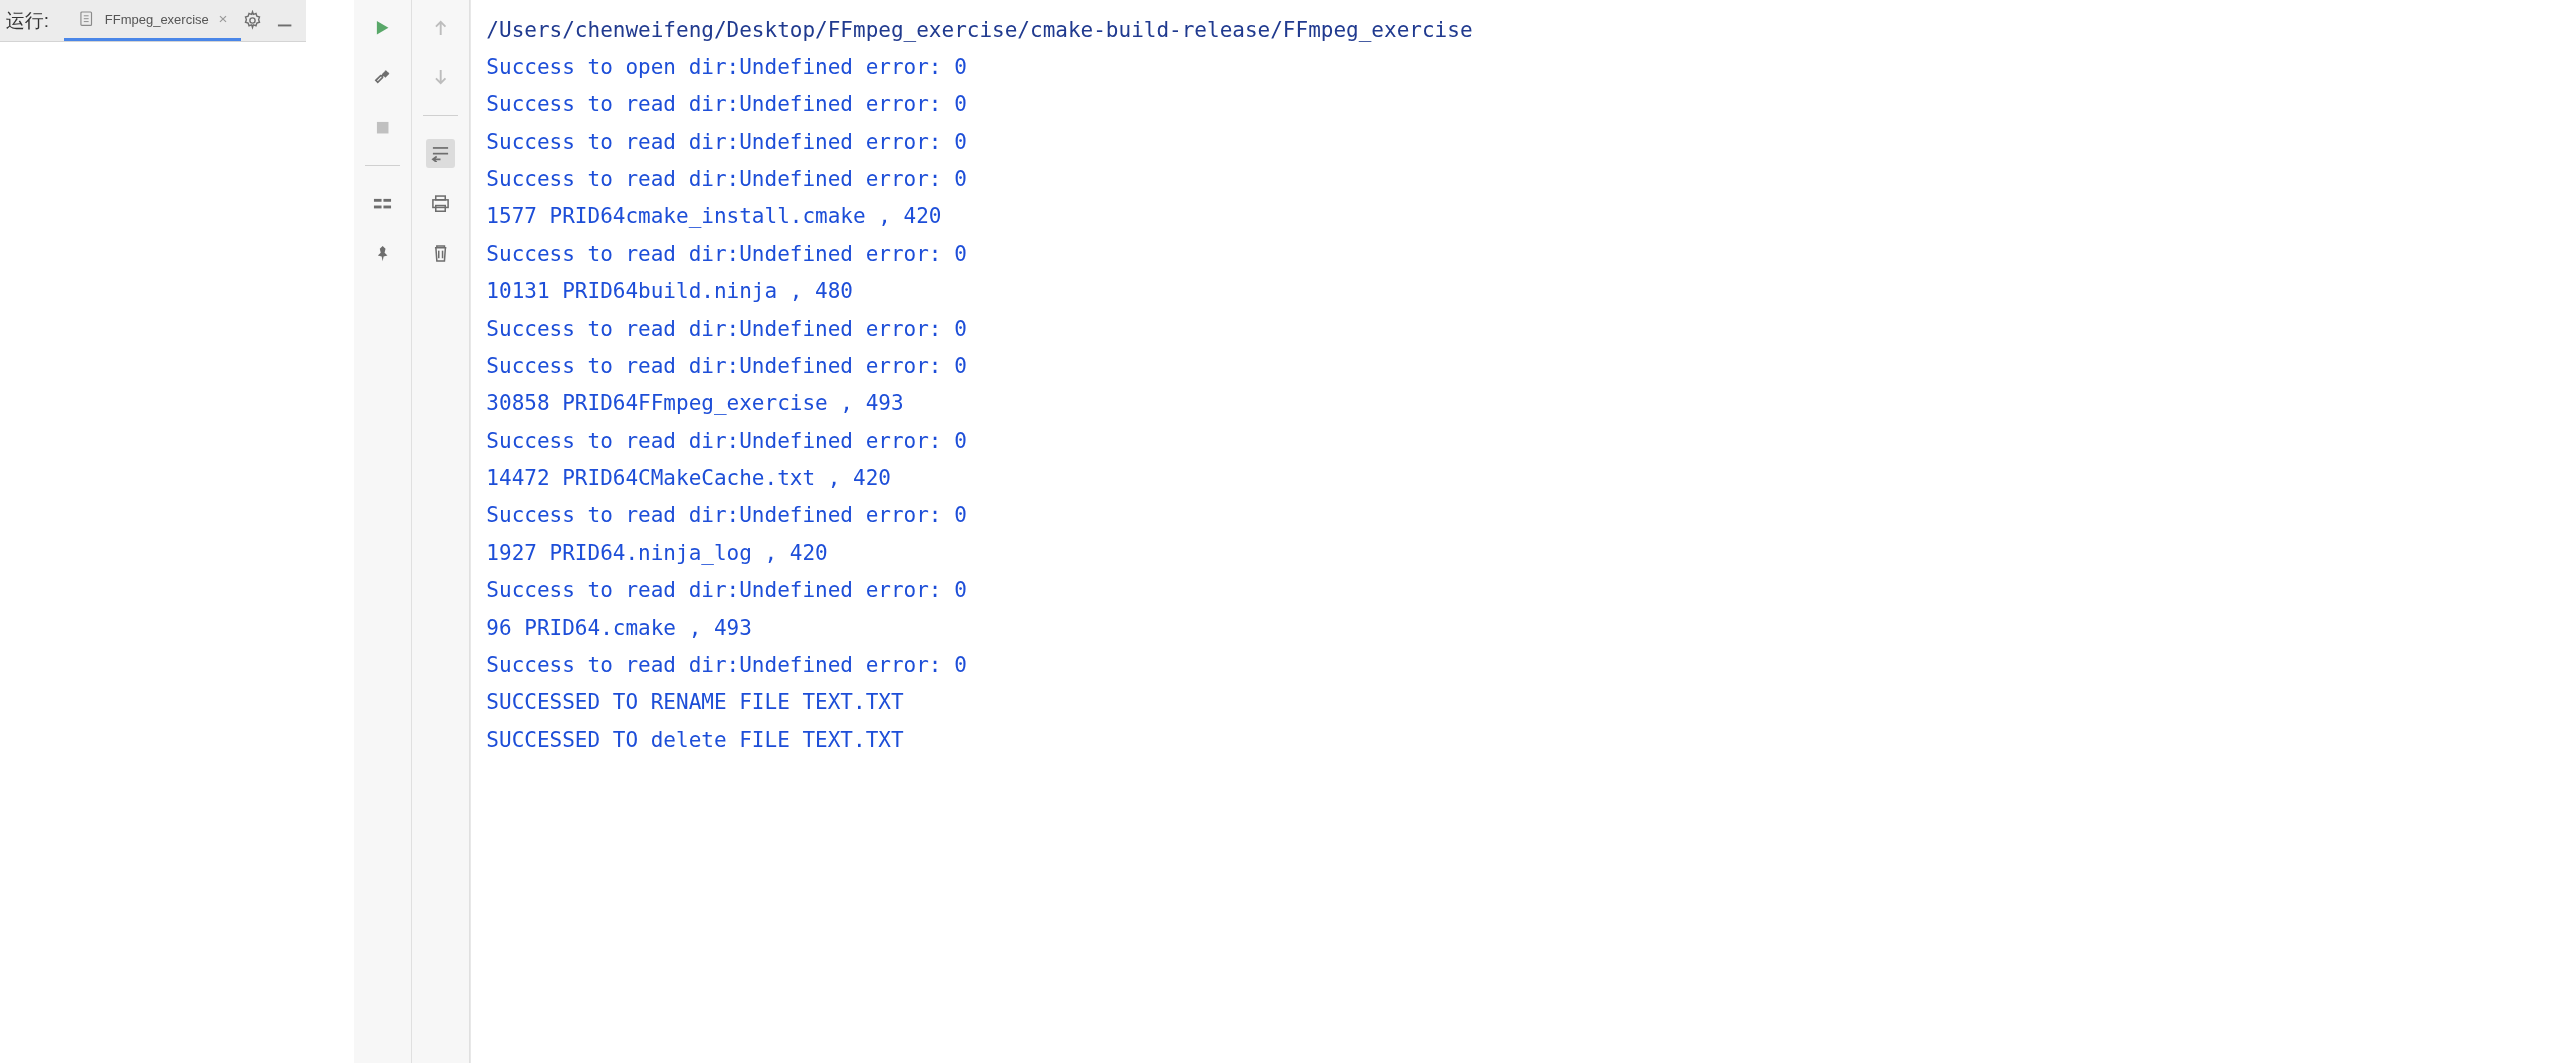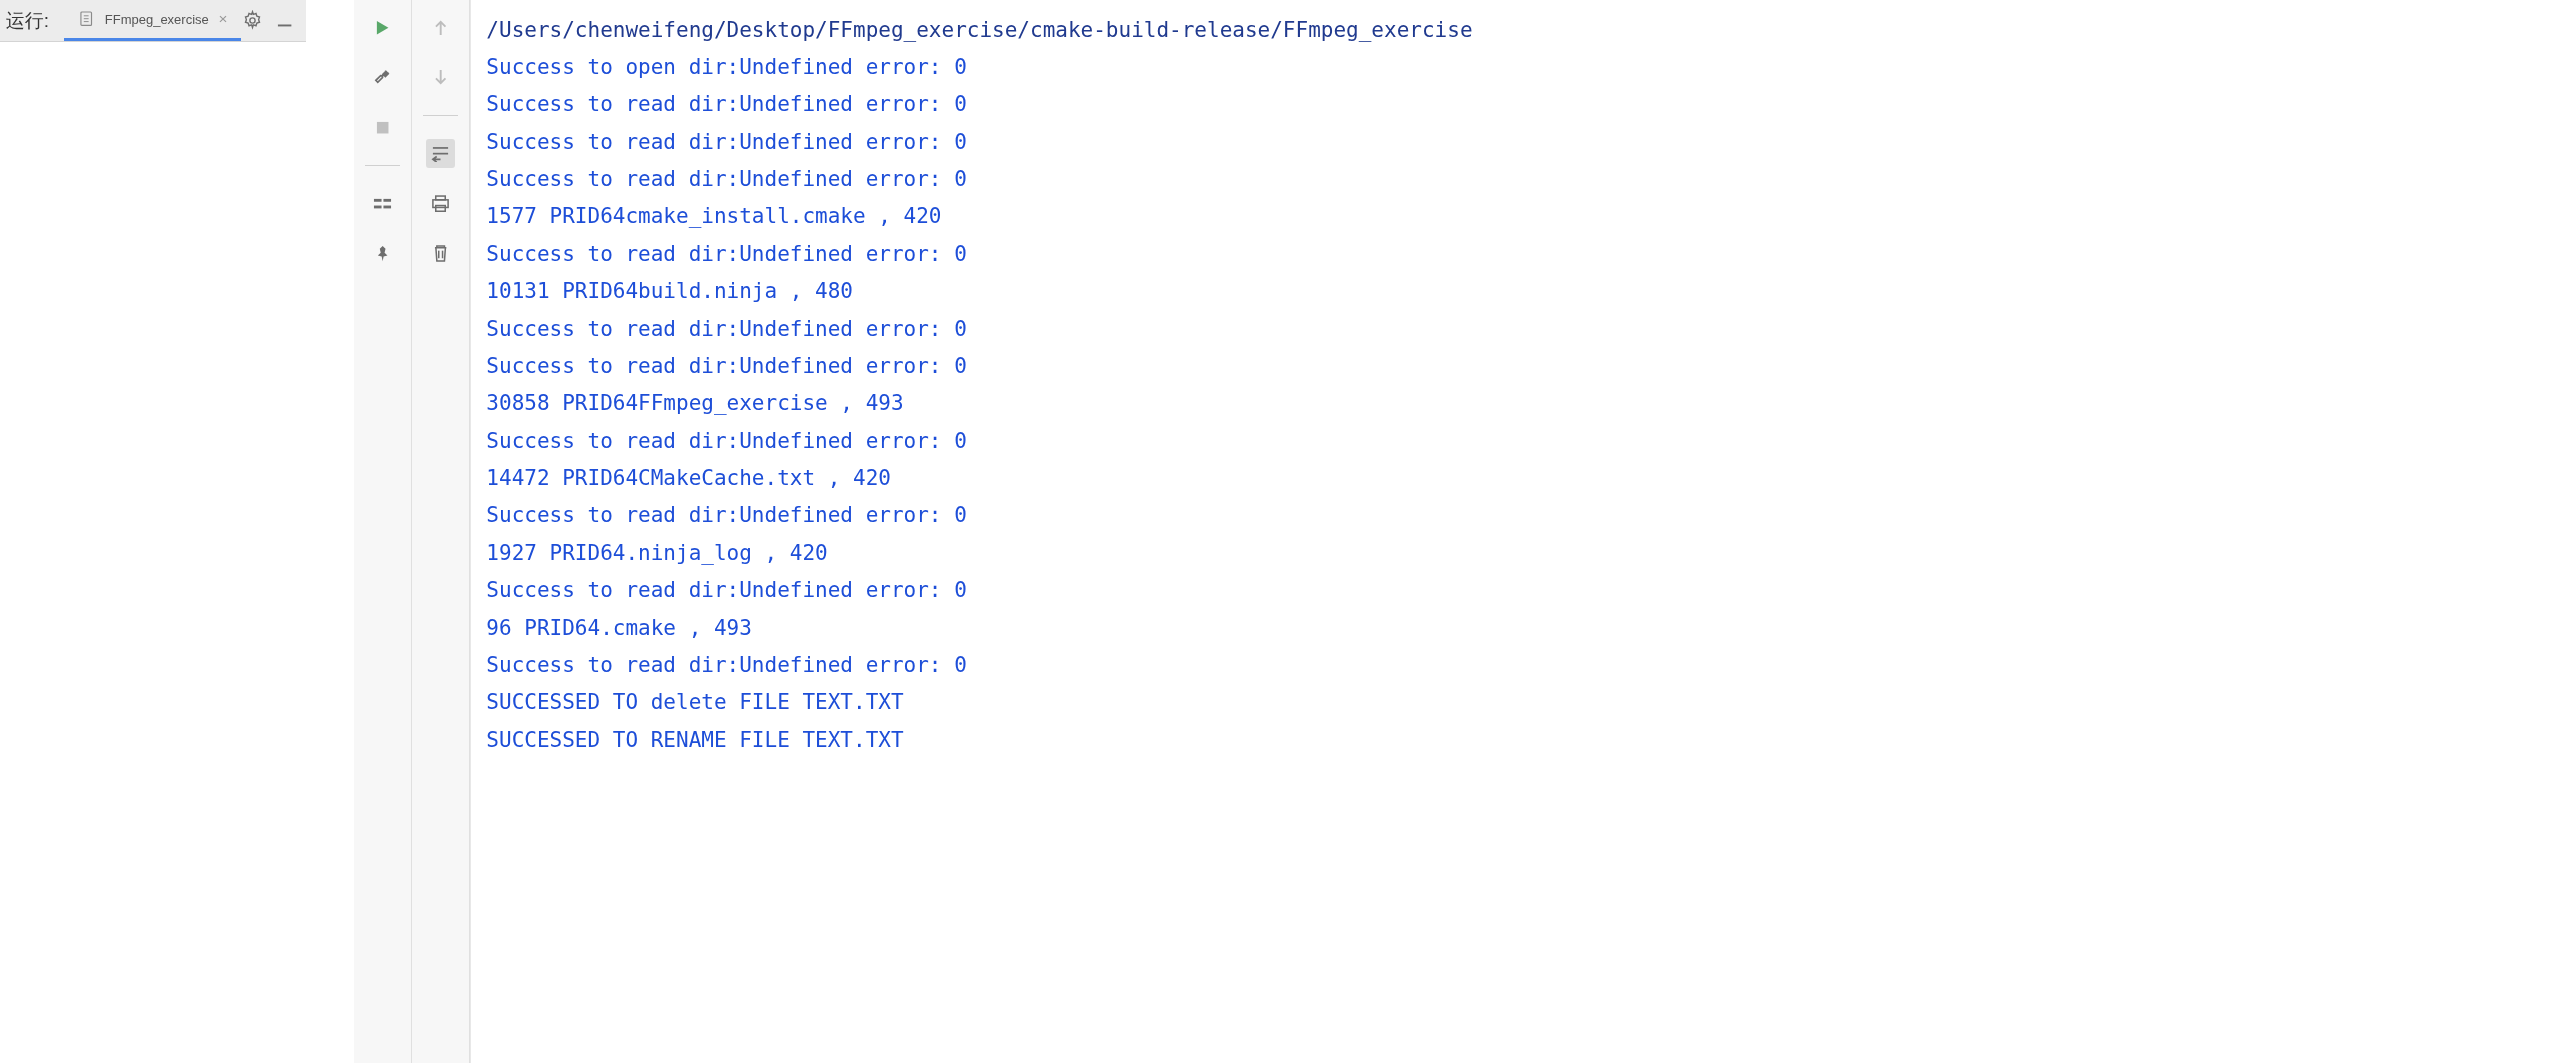--- a/index.html
+++ b/index.html
@@ -247,18 +247,18 @@
       <div class="line out">Success to read dir:Undefined error: 0</div>
       <div class="line out">Success to read dir:Undefined error: 0</div>
       <div class="line out">30858 PRID64FFmpeg_exercise , 493</div>
       <div class="line out">Success to read dir:Undefined error: 0</div>
       <div class="line out">14472 PRID64CMakeCache.txt , 420</div>
       <div class="line out">Success to read dir:Undefined error: 0</div>
       <div class="line out">1927 PRID64.ninja_log , 420</div>
       <div class="line out">Success to read dir:Undefined error: 0</div>
       <div class="line out">96 PRID64.cmake , 493</div>
       <div class="line out">Success to read dir:Undefined error: 0</div>
+      <div class="line out">SUCCESSED TO RENAME FILE TEXT.TXT</div>
       <div class="line out">SUCCESSED TO delete FILE TEXT.TXT</div>
-      <div class="line out">SUCCESSED TO RENAME FILE TEXT.TXT</div>
     </div>
   </div>
 </div>
 
 
 </body></html>

